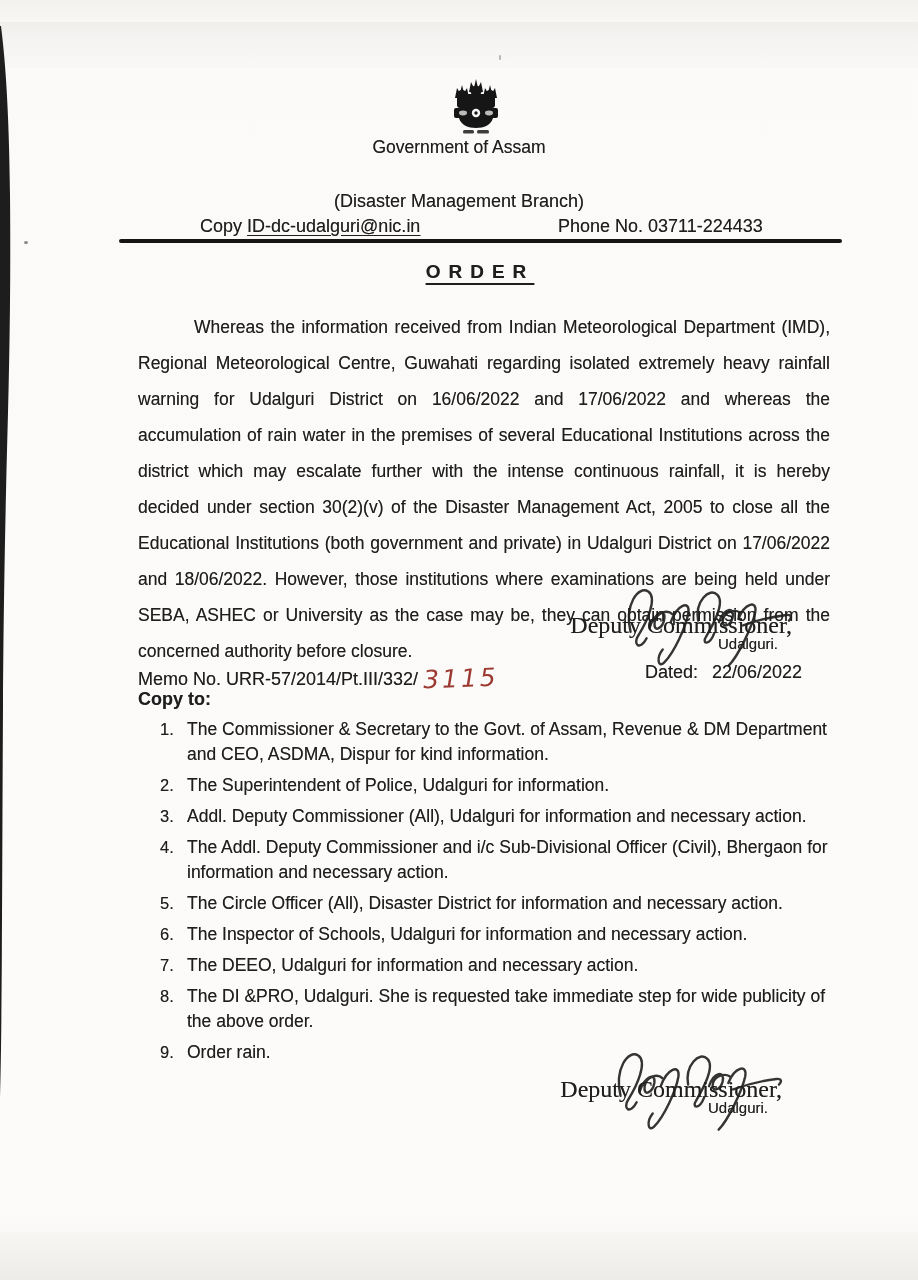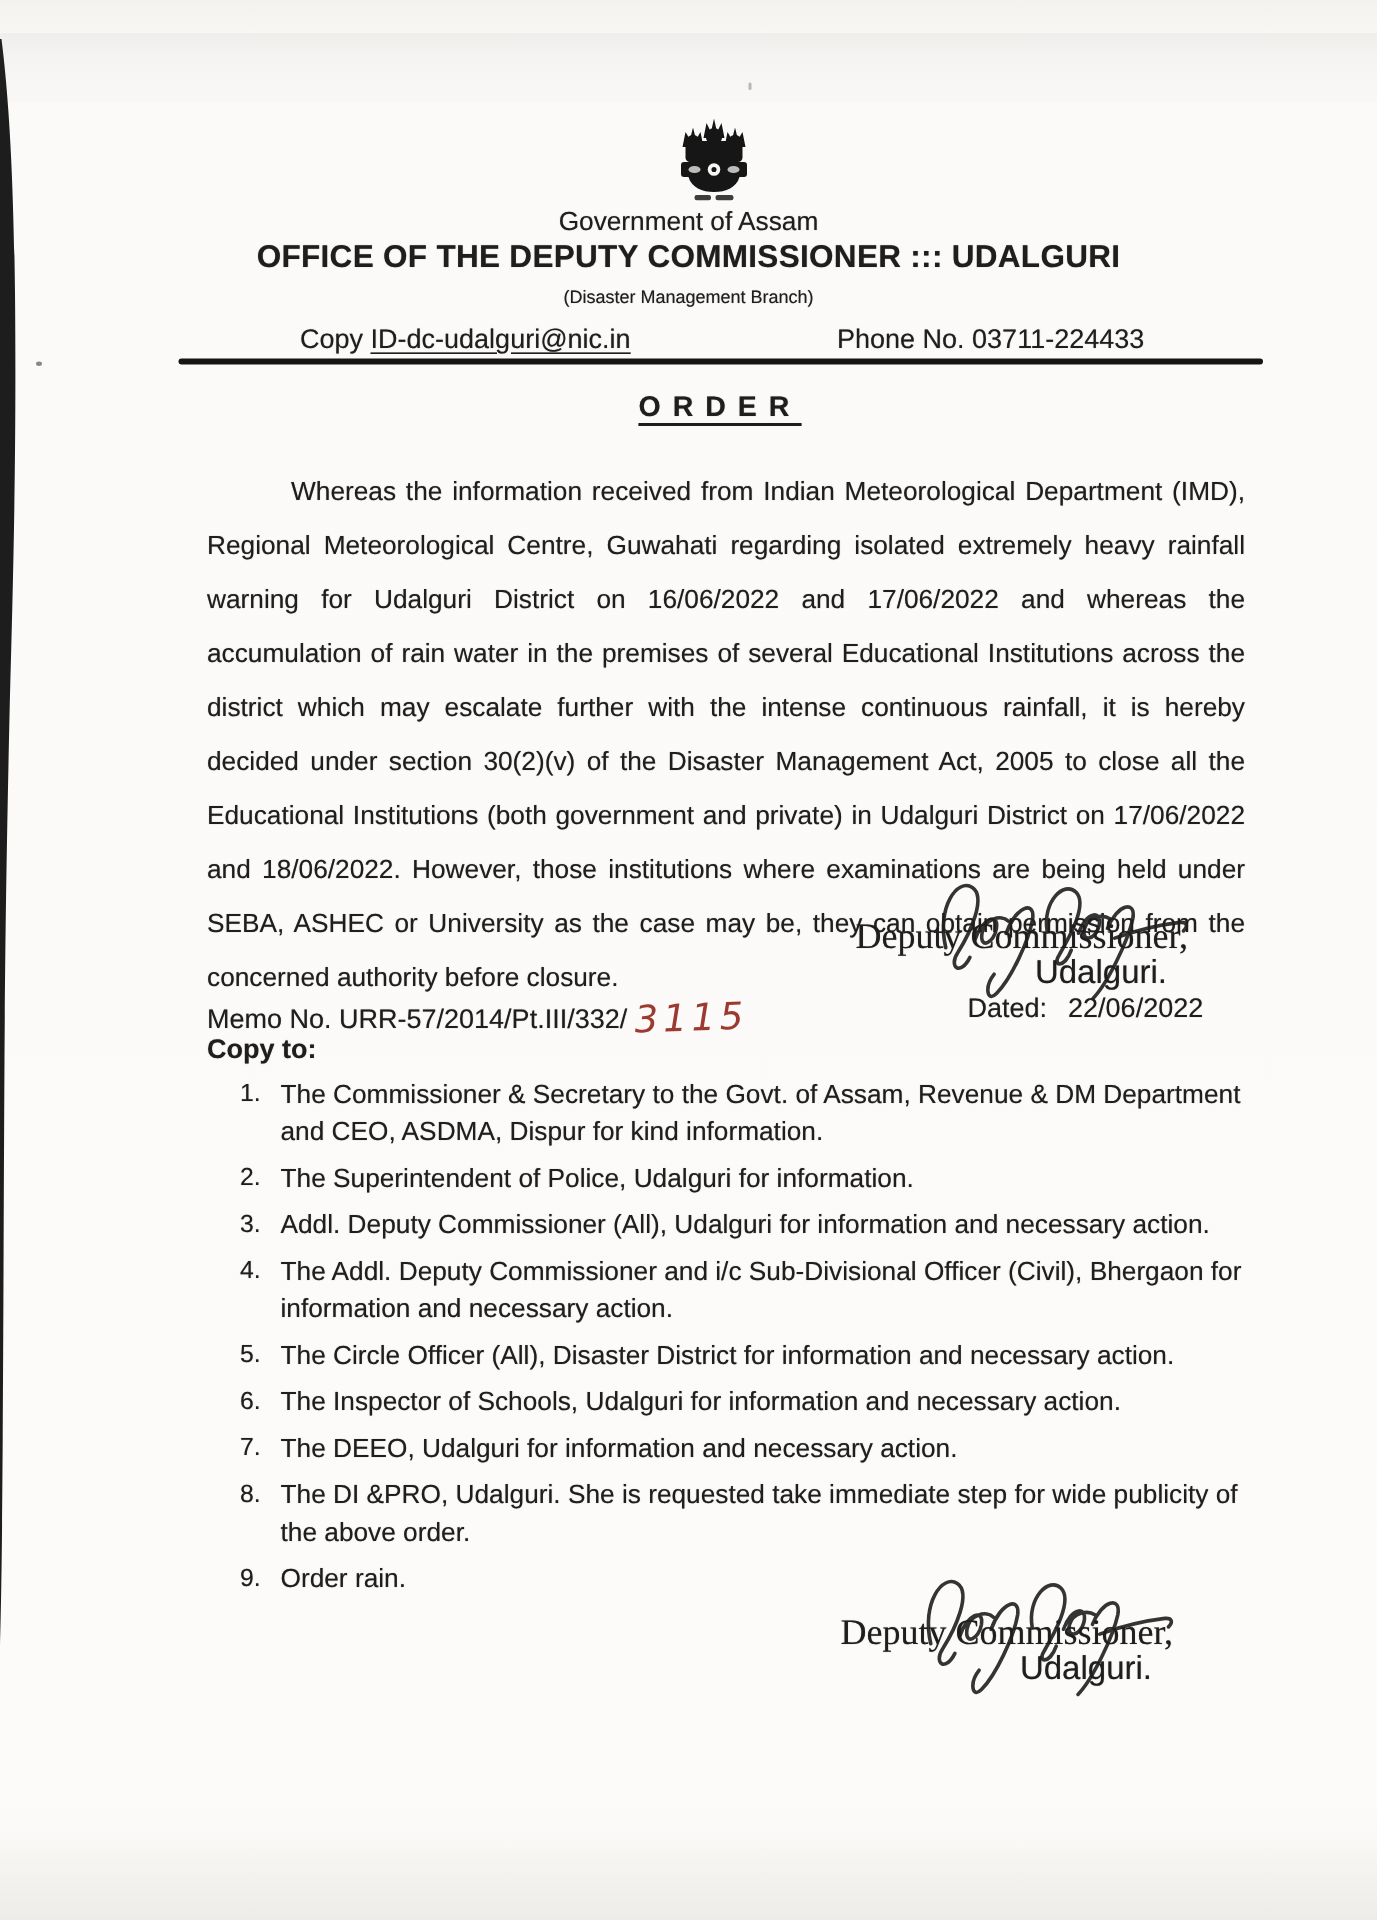--- a/index.html
+++ b/index.html
@@ -19,37 +19,37 @@
   .top-band{position:absolute;left:0;top:22px;width:918px;height:46px;
     background:linear-gradient(180deg,rgba(110,105,100,0.06),rgba(110,105,100,0.015));}
   .bottom-band{position:absolute;left:0;top:1232px;width:918px;height:48px;
     background:linear-gradient(0deg,rgba(110,105,100,0.05),rgba(110,105,100,0.01));}
   .speck1{position:absolute;left:24px;top:241px;width:4px;height:3px;background:#4a4a4a;border-radius:50%;opacity:.65;}
   .speck2{position:absolute;left:499px;top:55px;width:2px;height:5px;background:#777;opacity:.5;border-radius:1px;}
   
   .emblem{position:absolute;left:447px;top:78px;}
   .gov{position:absolute;left:0;top:137px;width:918px;text-align:center;font-size:17.5px;}
   .office{position:absolute;left:0;top:160px;width:918px;text-align:center;font-size:21px;font-weight:700;letter-spacing:.2px;}
-  .branch{position:absolute;left:0;top:191px;width:918px;text-align:center;font-size:12px;}
+  .branch{position:absolute;left:0;top:191px;width:918px;text-align:center;font-size:18px;}
   .email{position:absolute;left:200px;top:216px;font-size:18px;}
   .email .addr{text-decoration:underline;text-underline-offset:3px;}
   .phone{position:absolute;left:558px;top:216px;font-size:18px;}
   .rule{position:absolute;left:119px;top:239px;width:723px;height:4px;background:#151515;border-radius:2px;}
   
   .order-h{position:absolute;left:0;top:261px;width:960px;text-align:center;font-size:19px;font-weight:700;
     letter-spacing:8px;text-decoration:underline;text-decoration-thickness:2px;text-underline-offset:5px;}
   .body-par{position:absolute;left:138px;top:309px;width:692px;font-size:17.5px;line-height:36px;
     text-align:justify;text-indent:56px;}
   
   .sig{position:absolute;width:250px;height:100px;}
   .sig1{left:550px;top:572px;}
   .sig2{left:540px;top:1036px;}
   .sig svg{position:absolute;left:58px;top:0;}
   .sig .t1{position:absolute;top:40px;right:8px;font-size:24px;font-family:Liberation Serif, serif;}
-  .sig .t2{position:absolute;top:63px;right:22px;font-size:22px;}
+  .sig .t2{position:absolute;top:63px;right:22px;font-size:15px;}
   
   .memo-row{position:absolute;left:138px;top:659px;width:700px;font-size:18px;}
   .memo-left{position:absolute;left:0;top:3px;white-space:nowrap;}
   .hand-num{display:inline-block;color:#9c3a31;font-size:25px;font-style:italic;letter-spacing:3px;
     transform:rotate(-2deg) translateY(2px);font-family:"DejaVu Sans",sans-serif;text-shadow:none;font-weight:500;}
   .dated{position:absolute;left:478px;top:3px;}
   .dated .dl{font-weight:400;margin-right:14px;margin-left:29px;}
   .copy-to{position:absolute;left:138px;top:689px;font-size:18px;font-weight:600;}
   
   .list{position:absolute;left:160px;top:717px;width:672px;}
@@ -84,21 +84,20 @@
       <rect x="16" y="52" width="11" height="3.5" rx="1.5" fill="#3d3d3d"></rect>
       <rect x="30" y="52" width="12" height="3.5" rx="1.5" fill="#3d3d3d"></rect>
     </g>
     <circle cx="29" cy="35" r="4.2" fill="#f7f6f4"></circle>
     <circle cx="29" cy="35" r="1.7" fill="#161616"></circle>
     <ellipse cx="16" cy="35" rx="4" ry="2.4" fill="#e8e6e2" opacity="0.8"></ellipse>
     <ellipse cx="42" cy="35" rx="4" ry="2.4" fill="#e8e6e2" opacity="0.8"></ellipse>
   </svg>
 
   <div class="gov">Government of Assam</div>
-  <div class="office">OFFICE OF THE DEPUTY COMMISSIONER ::: UDALGURI</div>
   <div class="branch">(Disaster Management Branch)</div>
   <div class="email">
     <span>Copy</span>
     <span class="addr">ID-dc-udalguri@nic.in</span>
   </div>
   <div class="phone">Phone No. 03711-224433</div>
   <div class="rule"></div>
 
   <div class="order-h">ORDER</div>
   <div class="body-par">Whereas the information received from Indian Meteorological Department (IMD), Regional Meteorological Centre, Guwahati regarding isolated extremely heavy rainfall warning for Udalguri District on 16/06/2022 and 17/06/2022 and whereas the accumulation of rain water in the premises of several Educational Institutions across the district which may escalate further with the intense continuous rainfall, it is hereby decided under section 30(2)(v) of the Disaster Management Act, 2005 to close all the Educational Institutions (both government and private) in Udalguri District on 17/06/2022 and 18/06/2022. However, those institutions where examinations are being held under SEBA, ASHEC or University as the case may be, they can obtain permission from the concerned authority before closure.</div>

